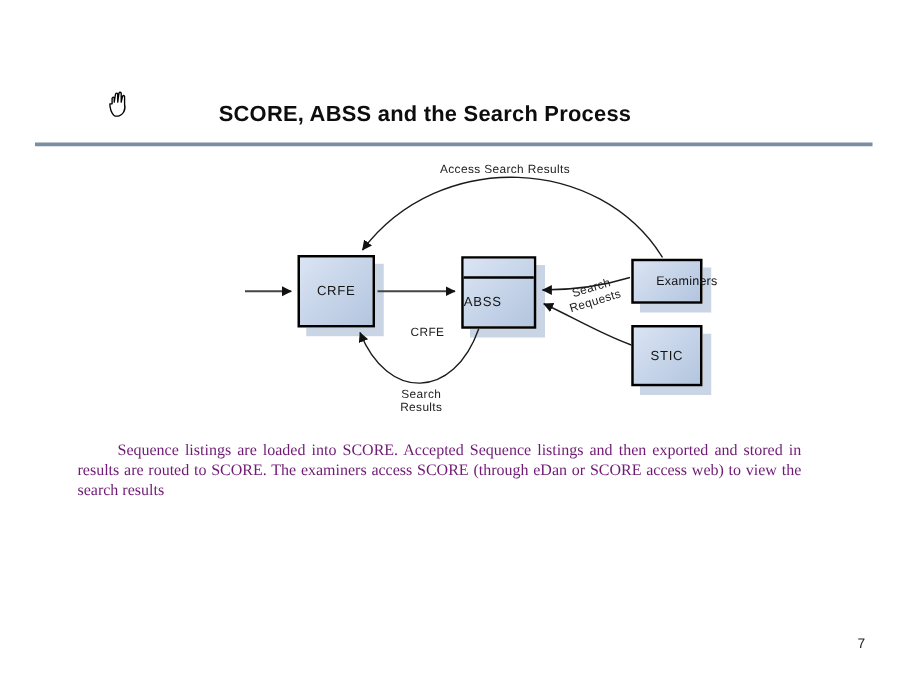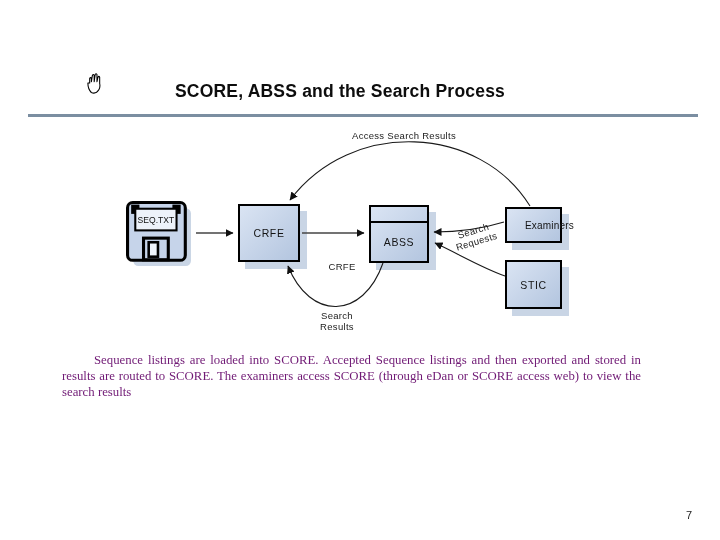--- a/index.html
+++ b/index.html
@@ -33,21 +33,21 @@
     border: 2px solid var(--node-border);
     background: linear-gradient(135deg, var(--node-fill-top) 0%, var(--node-fill-bottom) 100%);
     box-shadow: 7px 7px 0 var(--node-shadow);
     display: flex; align-items: center; justify-content: center;
     font-size: 10.5px; letter-spacing: 0.6px; color: #141414;
   }
   .node-score { left: 238px; top: 204px; width: 62px; height: 58px; }
   .node-abss  { left: 369px; top: 205px; width: 60px; height: 58px; flex-direction: column; padding: 0; align-items: stretch; }
   .abss-head  { height: 16px; border-bottom: 2.5px solid #000;
                 background: linear-gradient(135deg, var(--node-fill-top), #c3d2e8); }
-  .abss-body  { flex: 1; display: flex; align-items: center; justify-content: center; }
+  .abss-body  { flex: 1; display: flex; align-items: center; }
   .node-examiners { left: 505px; top: 207px; width: 57px; height: 36px; font-size: 10px; letter-spacing: 0.2px; padding-left: 32px; }
   .node-stic  { left: 505px; top: 260px; width: 57px; height: 49px; }
 
   .floppy { position: absolute; left: 126px; top: 201px; width: 66px; height: 66px; }
 
   .edges { position: absolute; left: 0; top: 0; width: 720px; height: 540px; pointer-events: none; }
 
   .edge-label {
     position: absolute; font-size: 9.5px; color: #1c1c1c; text-align: center;
     line-height: 10.5px; letter-spacing: 0.3px;
@@ -80,32 +80,20 @@
 
   <div class="hand">
     <svg viewBox="0 0 20 24" width="18" height="23">
       <path d="M7 22 C4.5 19.5 3.2 15.5 3.2 11.5 L5.2 11.5 L5.2 6.5 Q6.1 4.5 7.1 6.5 L7.1 10 L8.2 3 Q9.2 1 10.2 3 L10.2 10 L11.3 2 Q12.3 0.4 13.3 2 L13.3 10 L14.4 5 Q15.4 3.2 16.3 5 L16.3 12 Q17.2 16 15.4 19 C13.4 22.2 9.8 23.2 7 22 Z" fill="#ffffff" stroke="#000000" stroke-width="1.2" stroke-linejoin="round"></path>
     </svg>
   </div>
 
   <div class="title">SCORE, ABSS and the Search Process</div>
   <div class="rule"></div>
 
-  <div class="floppy">
-    <svg viewBox="0 0 64 64" width="66" height="66">
-      <rect x="7" y="7" width="56" height="56" rx="5" fill="#c9d5e5"></rect>
-      <rect x="1.5" y="1.5" width="56" height="56" rx="5" fill="#c6d4ea" stroke="#000" stroke-width="3"></rect>
-      <rect x="5" y="3.5" width="8" height="9" fill="#000"></rect>
-      <rect x="45" y="3.5" width="8" height="9" fill="#000"></rect>
-      <rect x="9" y="7.5" width="40" height="21" fill="#edf2fa" stroke="#000" stroke-width="2"></rect>
-      <text x="29" y="21.5" text-anchor="middle" font-size="8.3" font-family="Liberation Sans, sans-serif" fill="#111">SEQ.TXT</text>
-      <rect x="17" y="36" width="24" height="21" fill="none" stroke="#000" stroke-width="3"></rect>
-      <rect x="22" y="40" width="9" height="14" fill="#eef3fa" stroke="#000" stroke-width="2.5"></rect>
-    </svg>
-  </div>
 
   <div class="node node-score">
     <span>CRFE</span>
   </div>
 
   <div class="node node-abss">
     <div class="abss-head"></div>
     <div class="abss-body">
       <span>ABSS</span>
     </div>

